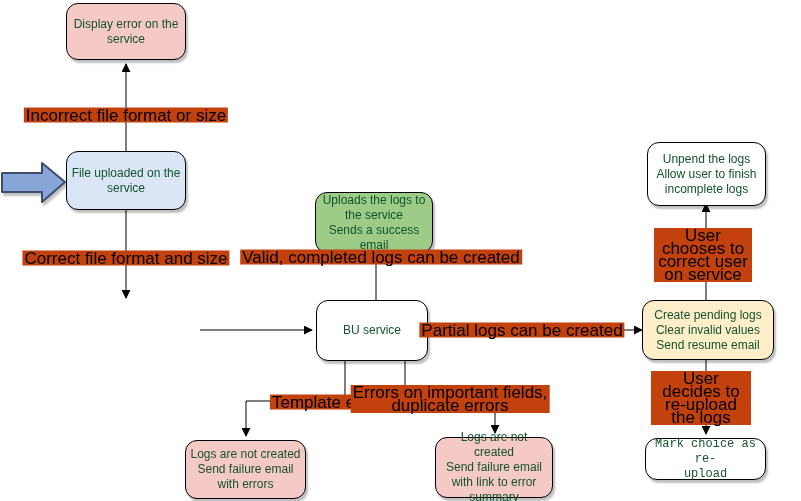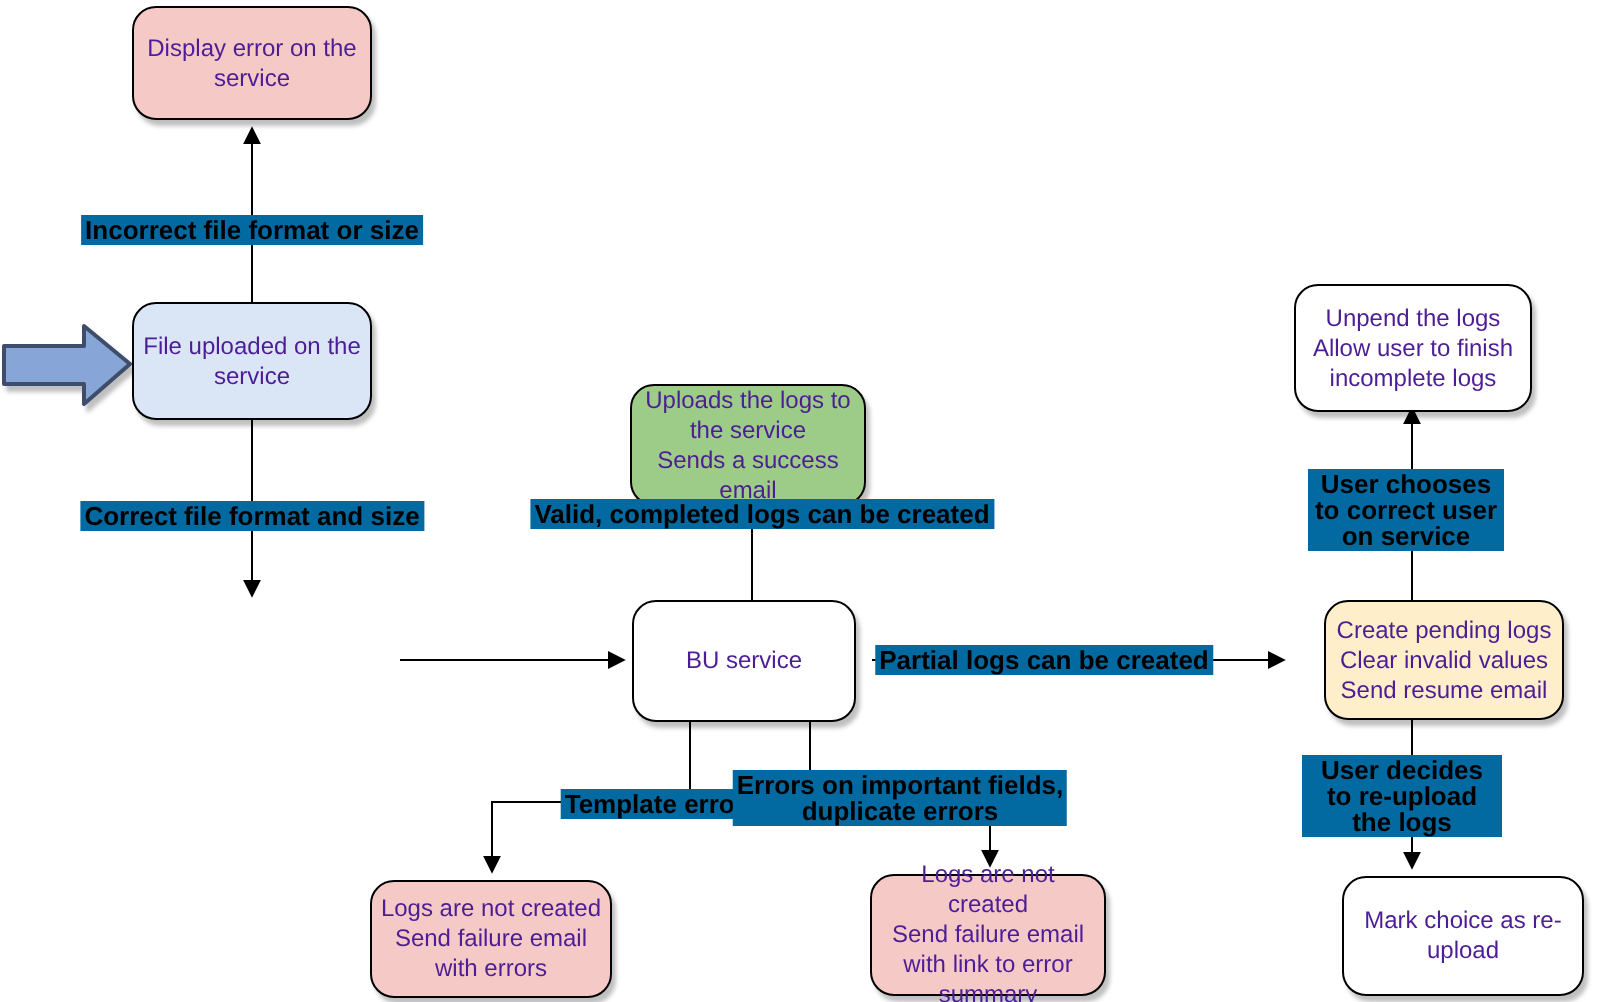--- a/index.html
+++ b/index.html
@@ -21,57 +21,56 @@
     position: absolute;
     box-sizing: border-box;
     border: 1px solid #000000;
     border-radius: 12px;
     display: flex;
     align-items: center;
     justify-content: center;
     text-align: center;
     font-size: 12px;
     line-height: 15px;
-    color: #4c1d95;
+    color: #14532d;
     white-space: pre-line;
     box-shadow: 2px 3px 2px rgba(0,0,0,0.25);
     z-index: 2;
     padding: 2px 4px;
   }
   .node.pink   { background: #f5c9c6; }
   .node.blue   { background: #dae5f5; }
   .node.green  { background: #9ccc87; margin-top: 44px; }
   .node.yellow { background: #ffeeca; }
   .node.white  { background: #ffffff; }
 
   .edge-label {
     position: absolute;
     transform: translate(-50%, -50%);
-    background: #0369a1;
-    font-size: 13px;
+    background: #c2410c;
+    font-size: 17px;
     line-height: 13px;
     color: #000000;
     text-align: center;
     white-space: pre-line;
     padding: 1px 2px;
     z-index: 3;
-    font-weight: bold;
   }
 
   
   #n-display-error { left: 66px;  top: 3px;   width: 120px; height: 57px; }
   #n-file-uploaded { left: 66px;  top: 151px; width: 120px; height: 59px; }
   #n-adds-bu       { left: 50px;  top: 302px; width: 150px; height: 58px; }
   #n-bu-service    { left: 316px; top: 300px; width: 112px; height: 61px; }
   #n-uploads-logs  { left: 315px; top: 148px; width: 118px; height: 61px; }
   #n-logs-errors   { left: 185px; top: 440px; width: 121px; height: 59px; }
   #n-logs-summary  { left: 435px; top: 437px; width: 118px; height: 61px; }
-  #n-create-pending{ left: 662px; top: 300px; width: 120px; height: 60px; }
+  #n-create-pending{ left: 642px; top: 300px; width: 132px; height: 60px; }
   #n-unpend-logs   { left: 647px; top: 142px; width: 119px; height: 64px; }
-  #n-mark-choice   { left: 671px; top: 438px; width: 121px; height: 60px; }
+  #n-mark-choice   { left: 645px; top: 438px; width: 121px; height: 42px; font-family: Liberation Mono, monospace; }
 
   
   #l-incorrect  { left: 126px; top: 115px; }
   #l-correct    { left: 126px; top: 258px; }
   #l-valid      { left: 381px; top: 257px; }
   #l-partial    { left: 522px; top: 330px; }
   #l-template   { left: 331px; top: 402px; }
   #l-important  { left: 450px; top: 399px; }
   #l-corrects   { left: 703px; top: 255px; }
   #l-reuploads  { left: 701px; top: 398px; }

